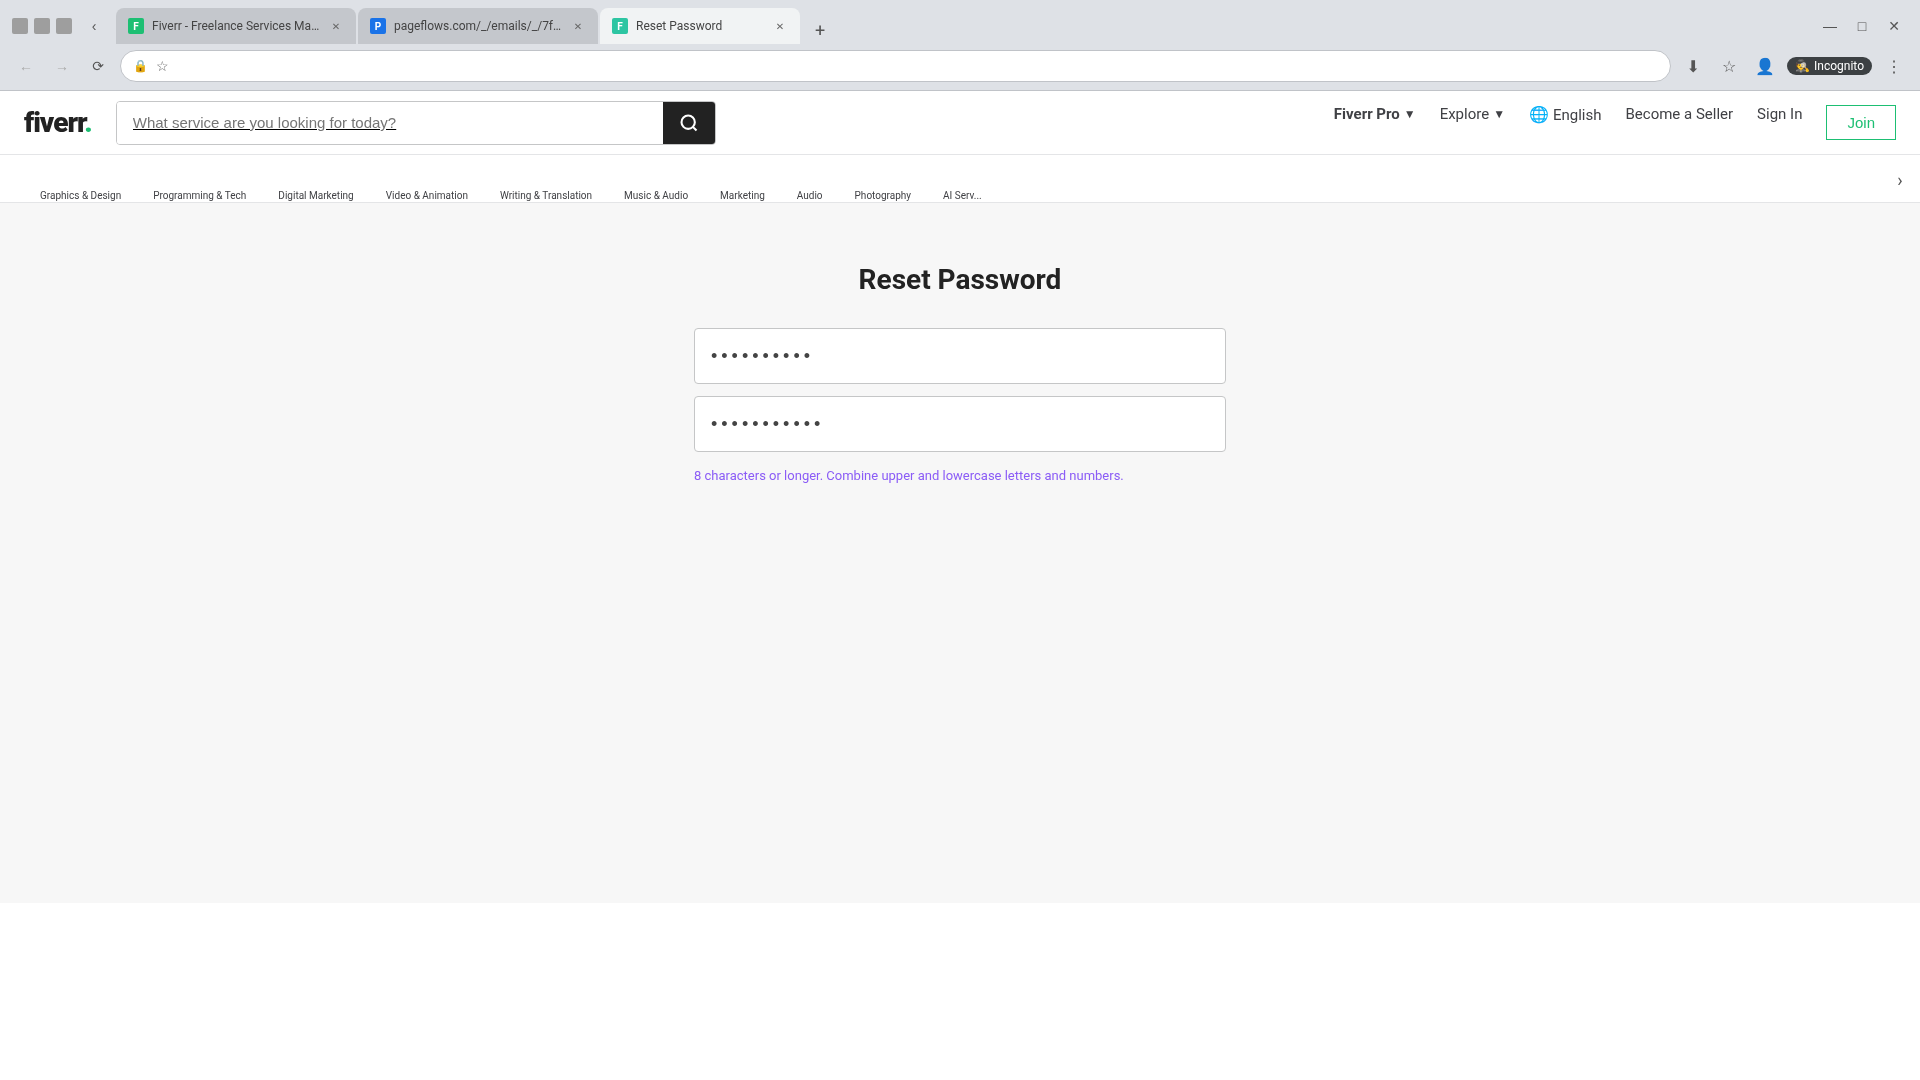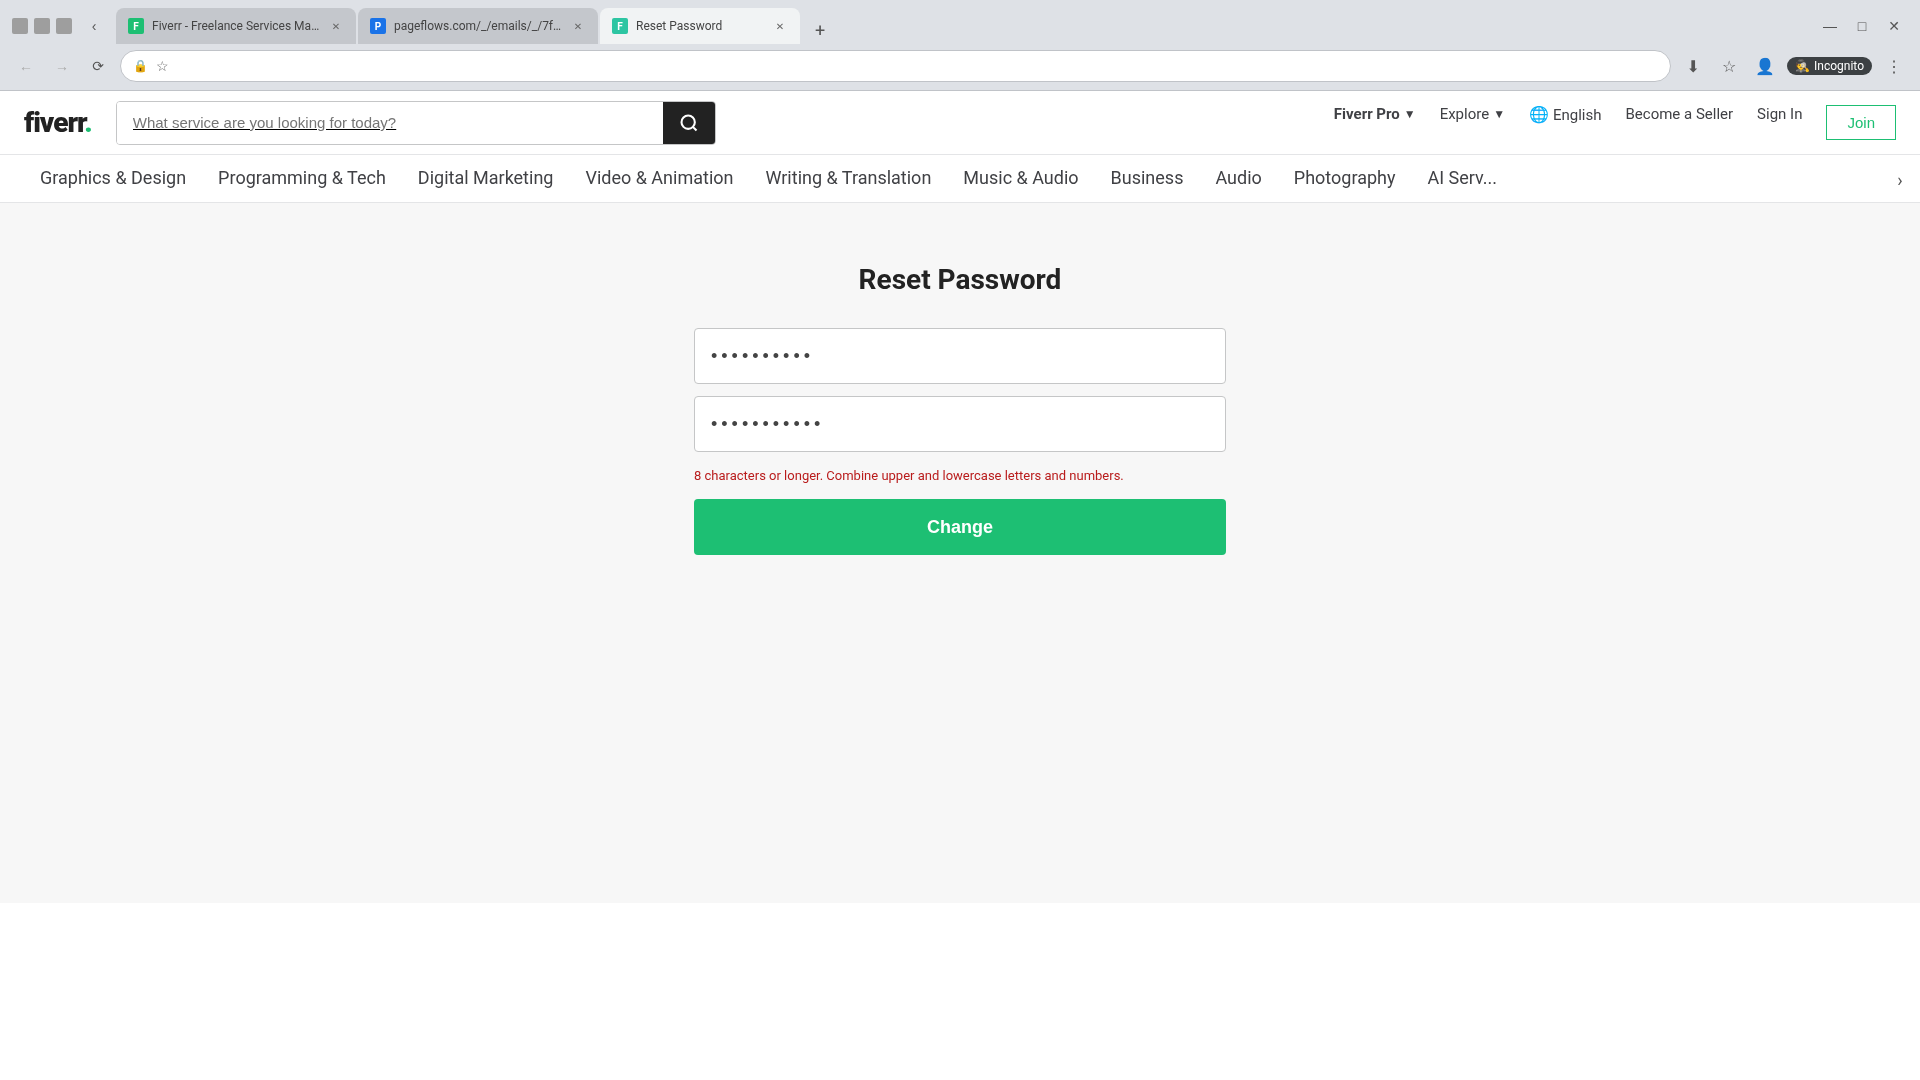--- a/index.html
+++ b/index.html
@@ -241,26 +241,26 @@
       align-items: center;
       padding: 0 24px;
       height: 48px;
       border-bottom: 1px solid #e4e5e7;
       gap: 0;
       overflow: hidden;
       position: relative;
     }
     .cat-item {
       padding: 0 16px;
-      font-size: 18px;
+      font-size: 10px;
       color: #404145;
       cursor: pointer;
       white-space: nowrap;
       height: 48px;
-      display: flex; align-items: center;
+      display: flex; align-items: flex-end;
       text-decoration: none;
       border-bottom: 2px solid transparent;
     }
     .cat-nav-arrow {
       position: absolute;
       right: 0;
       top: 0;
       height: 48px;
       width: 40px;
       display: flex; align-items: center; justify-content: center;
@@ -299,21 +299,21 @@
       border-radius: 4px;
       padding: 0 16px;
       font-size: 18px;
       letter-spacing: 3px;
       color: #444;
       outline: none;
       background: #fff;
     }
     .password-hint {
       font-size: 13px;
-      color: #b91c1c;
+      color: #8b5cf6;
       margin-top: 4px;
     }
     .change-btn {
       width: 100%;
       height: 56px;
       background: #1dbf73;
       color: #fff;
       border: none;
       border-radius: 4px;
       font-size: 18px;
@@ -451,40 +451,37 @@
     <a class="cat-item">
       <span>Video &amp; Animation</span>
     </a>
     <a class="cat-item">
       <span>Writing &amp; Translation</span>
     </a>
     <a class="cat-item">
       <span>Music &amp; Audio</span>
     </a>
     <a class="cat-item">
-      <span>Business</span>
+      <span>Marketing</span>
     </a>
     <a class="cat-item">
       <span>Audio</span>
     </a>
     <a class="cat-item">
       <span>Photography</span>
     </a>
     <a class="cat-item">
       <span>AI Serv...</span>
     </a>
     <div class="cat-nav-arrow">›</div>
   </nav>
 
   <main class="main-content">
     <h1 class="reset-title">Reset Password</h1>
 
     <form class="reset-form">
       <input class="password-input" type="password" value="••••••••••" style="letter-spacing: 4px;">
       <input class="password-input" type="password" value="•••••••••••" style="letter-spacing: 4px;">
       <p class="password-hint">8 characters or longer. Combine upper and lowercase letters and numbers.</p>
-      <button class="change-btn" type="submit">
-        <span>Change</span>
-      </button>
     </form>
   </main>
 
 </div>
 
 </body></html>

